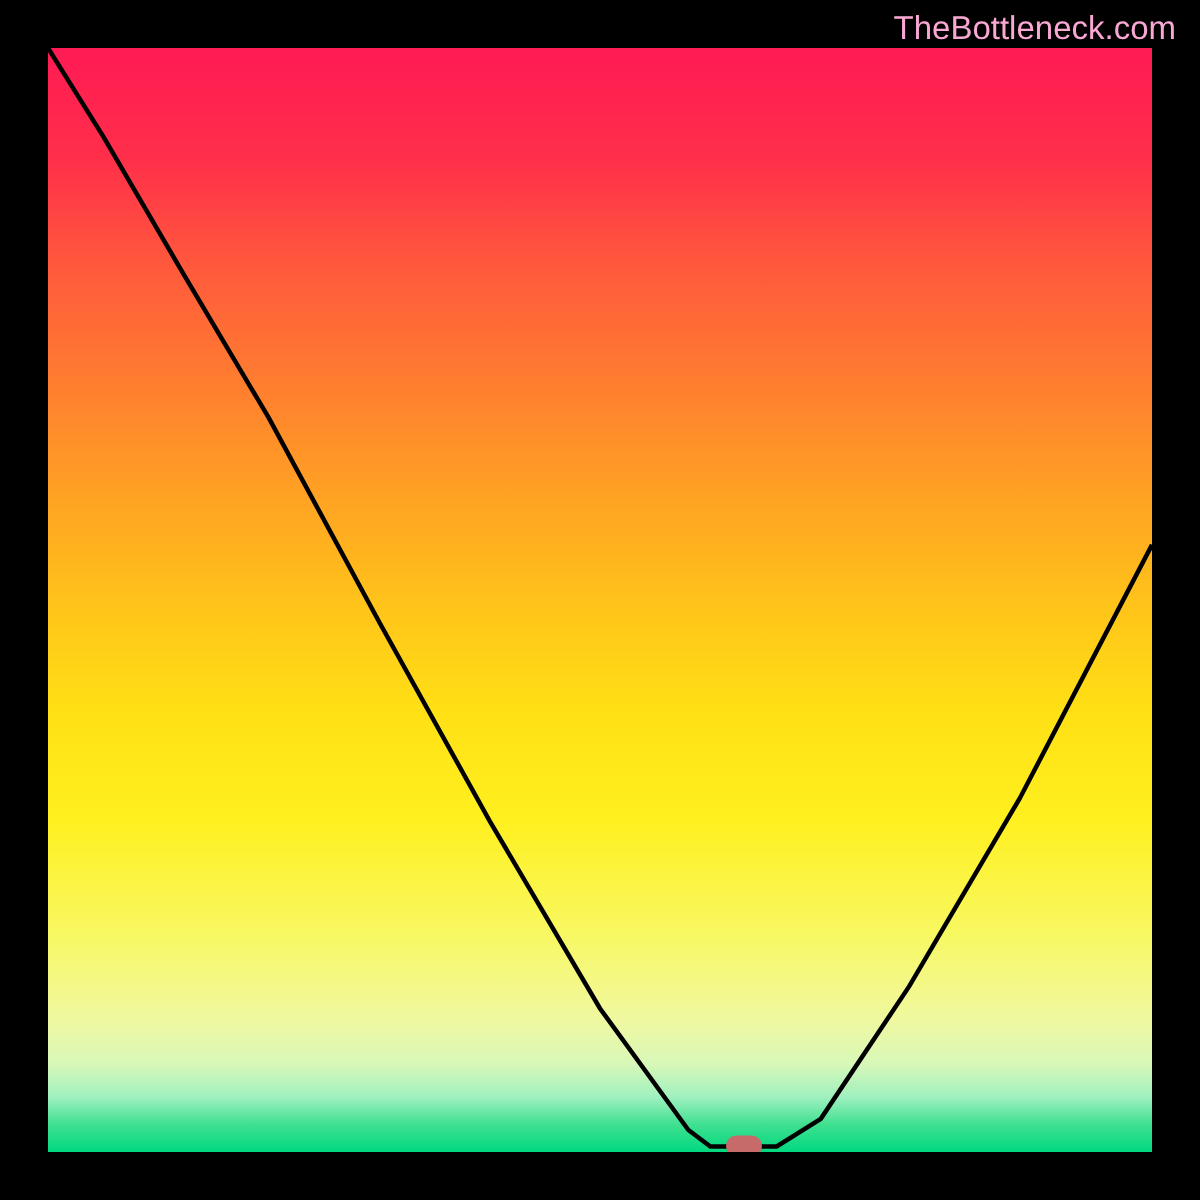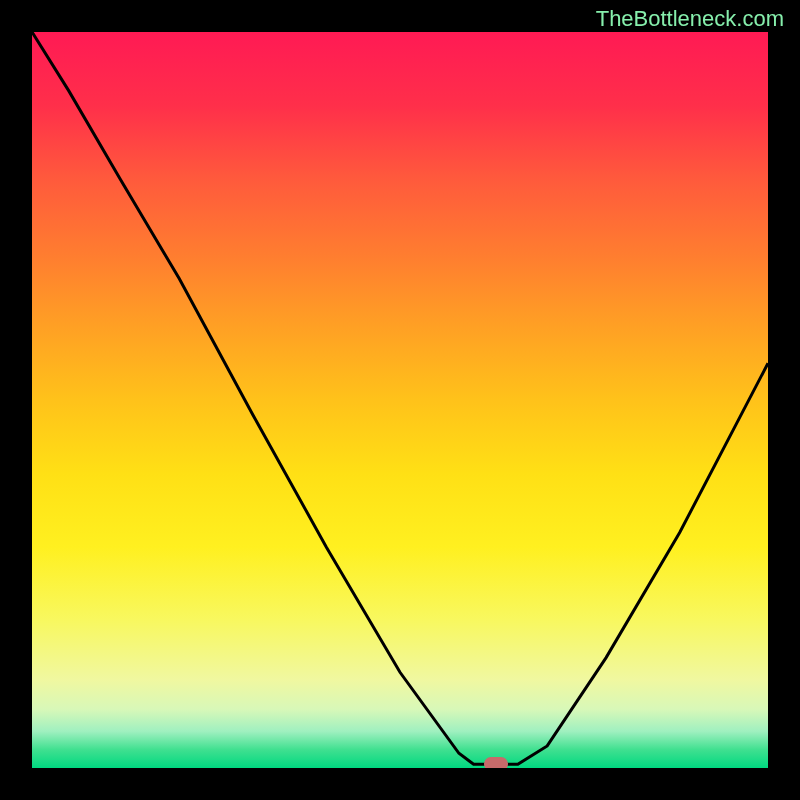--- a/index.html
+++ b/index.html
@@ -7,21 +7,21 @@
     width: 800px;
     height: 800px;
     background: #000;
     position: relative;
     font-family: Arial, sans-serif;
   }
   .watermark {
     position: absolute;
     top: 6px;
     right: 16px;
-    color: #86efac;
+    color: #f9a8d4;
     font-size: 22px;
     font-weight: 500;
     z-index: 10;
   }
   .plot-area {
     position: absolute;
     left: 32px;
     top: 32px;
     width: 736px;
     height: 736px;

